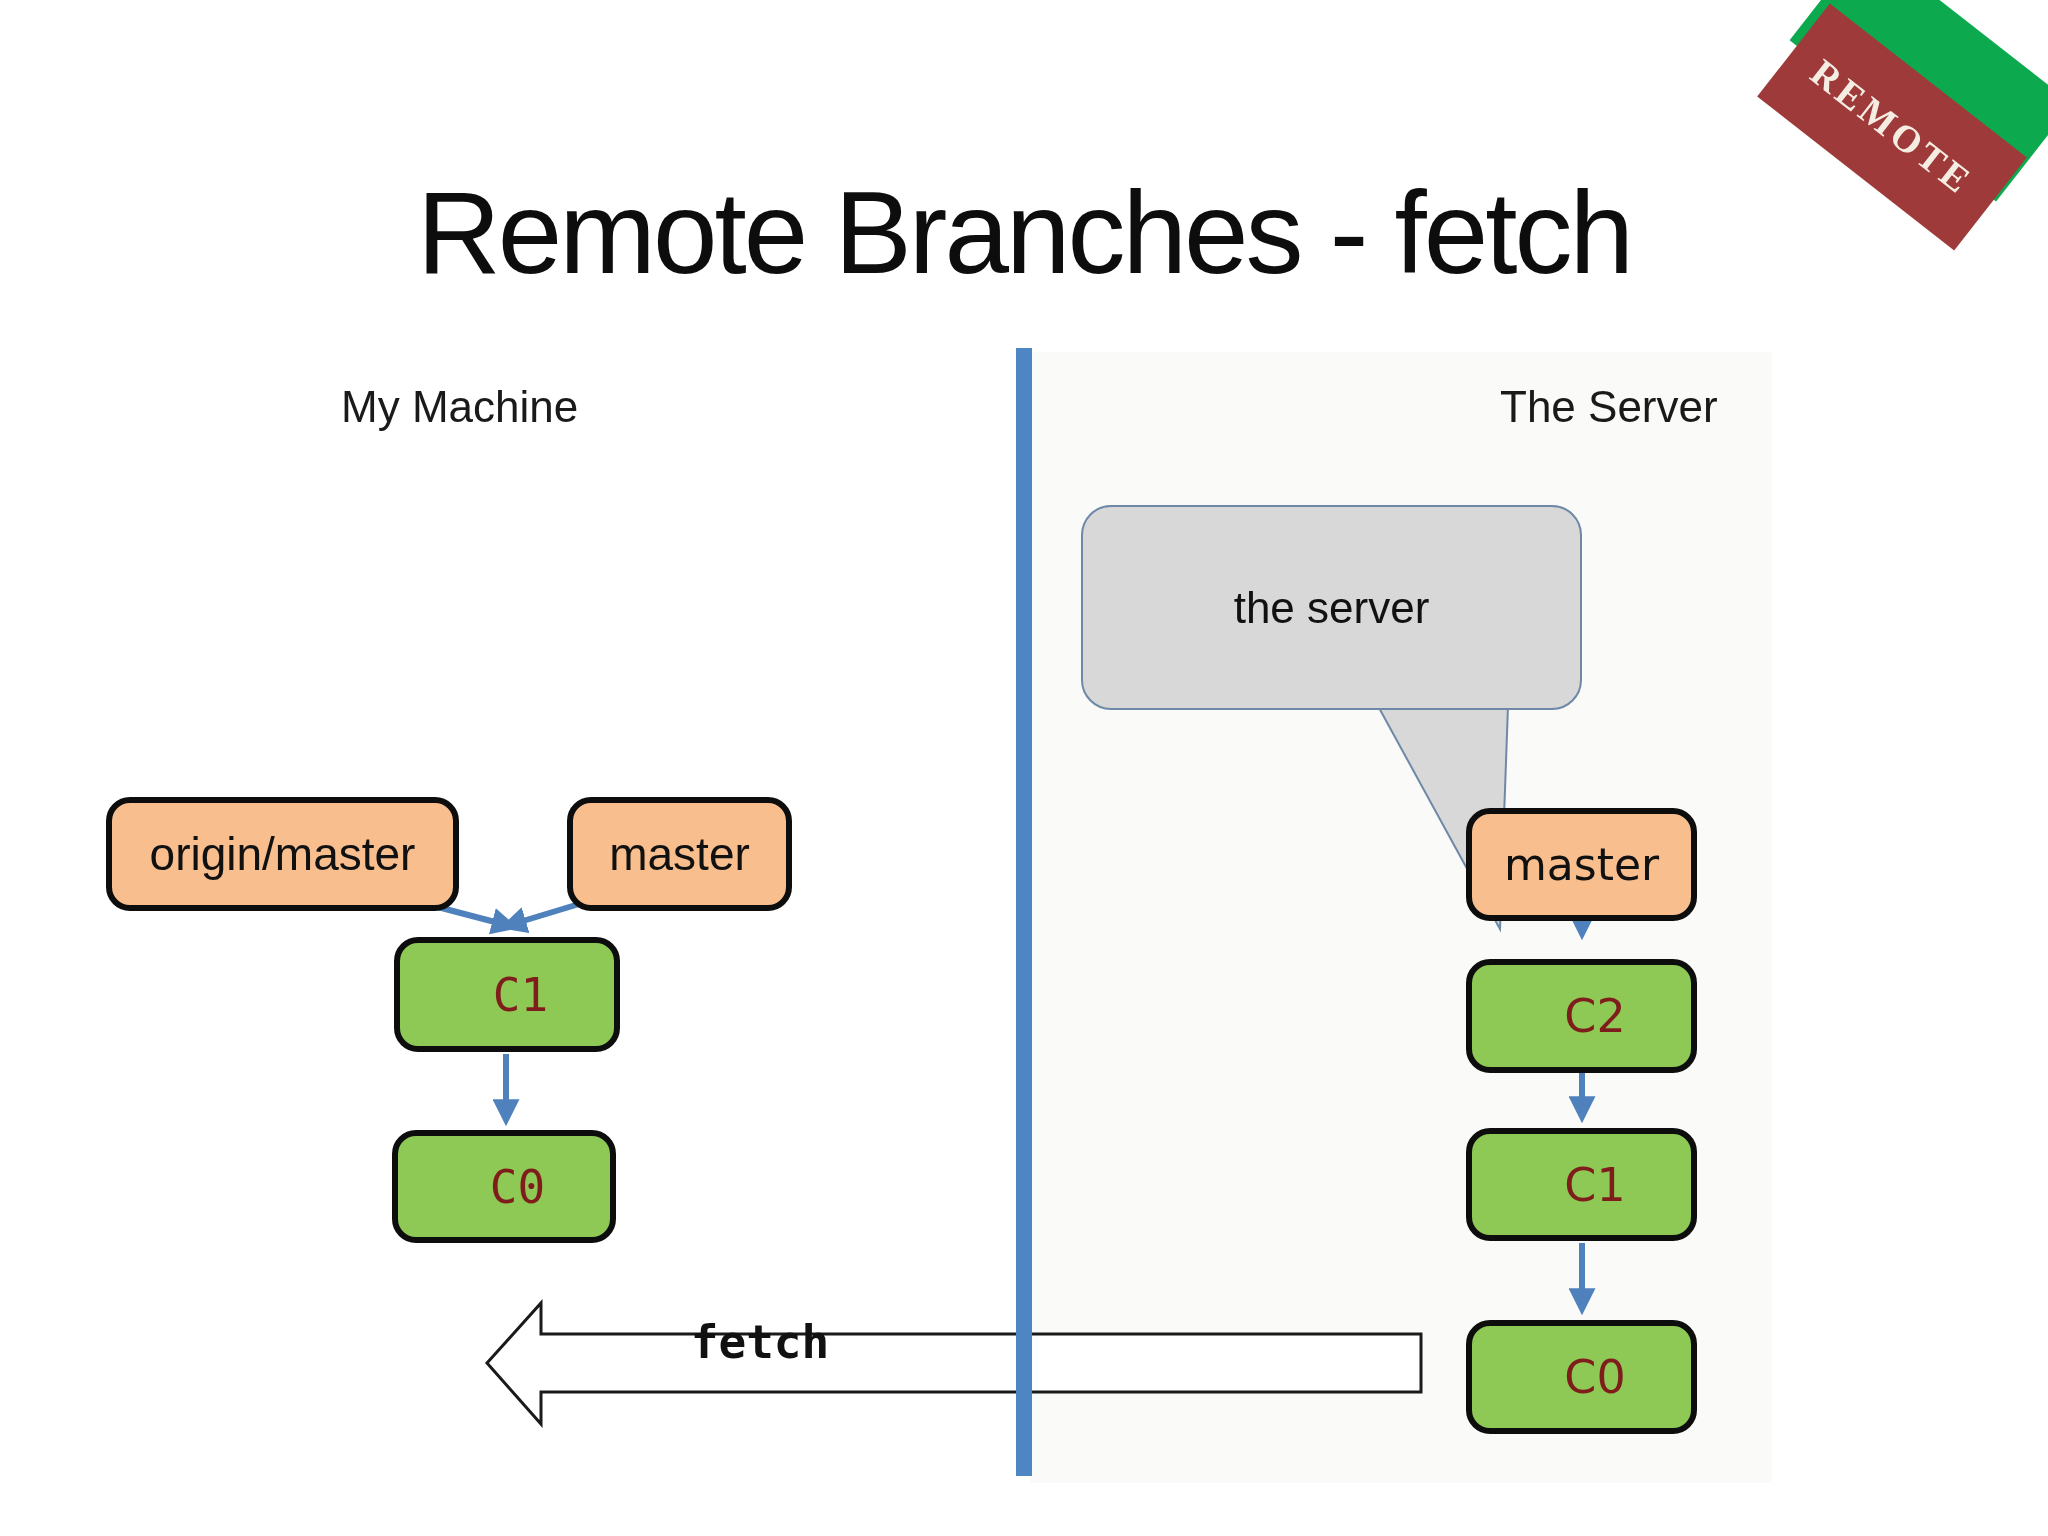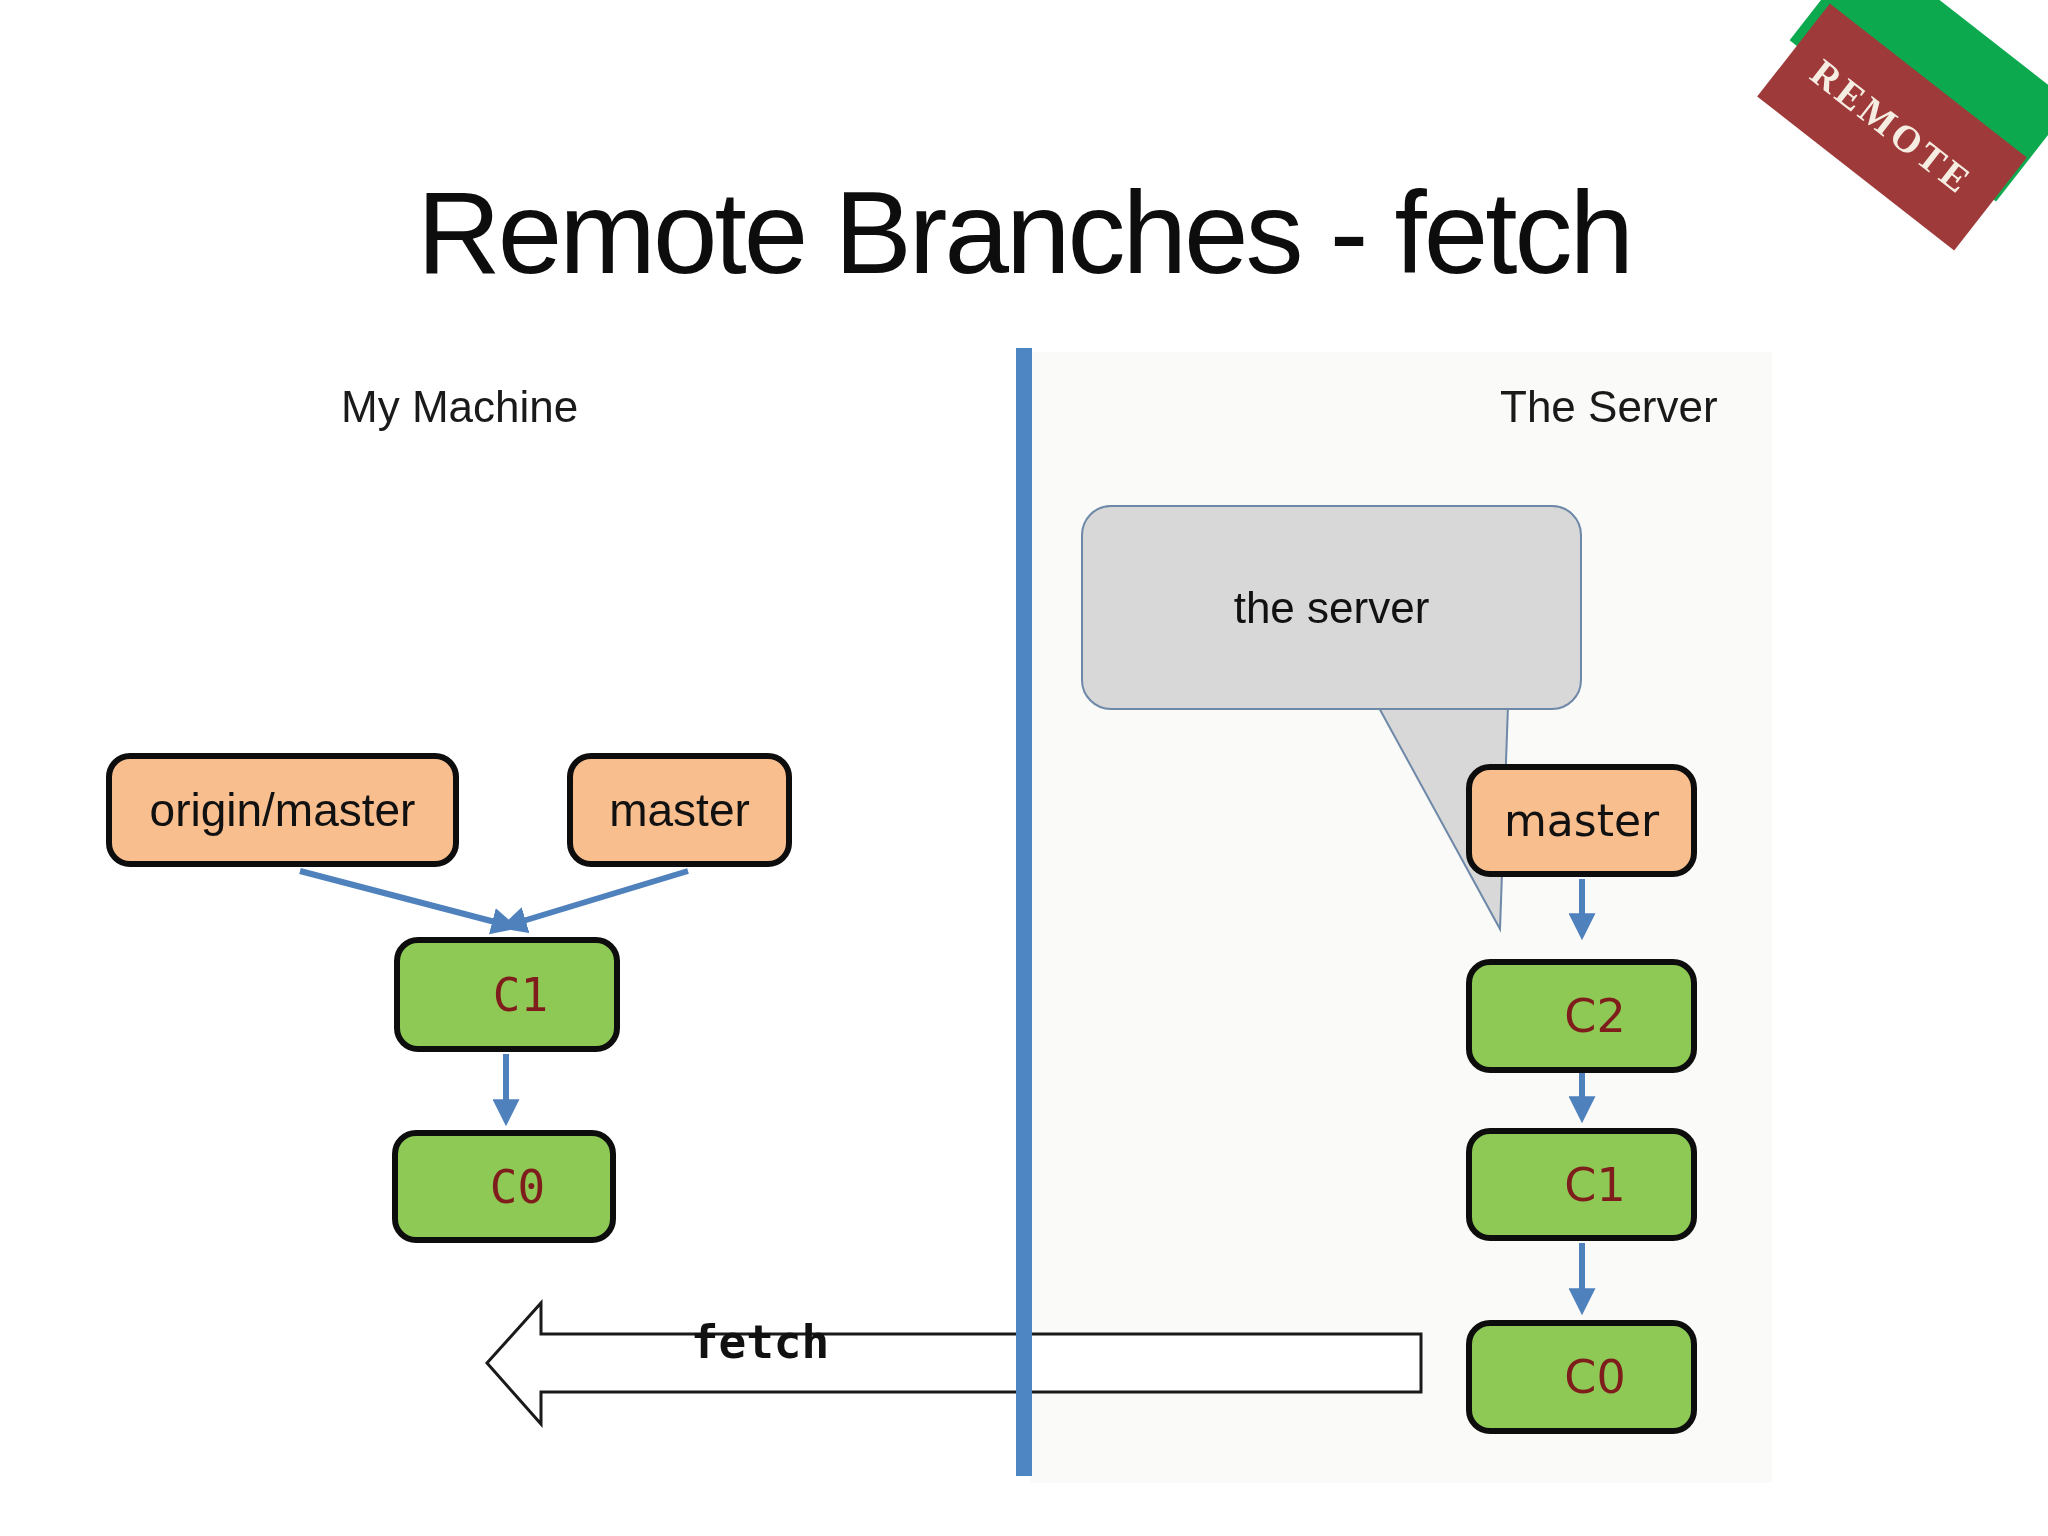--- a/index.html
+++ b/index.html
@@ -40,21 +40,21 @@
   .box {
     position: absolute;
     box-sizing: border-box;
     border: 6px solid #0d0d0d;
     border-radius: 24px;
     display: flex;
     align-items: center;
     justify-content: center;
     white-space: nowrap;
   }
-  .branch { background: var(--branch-box, #F8BE8E); font-size: 46px; color: #111; }
+  .branch { background: var(--branch-box, #F8BE8E); font-size: 46px; color: #111; margin-top: 44px; }
   .commit { background: var(--commit-box, #8DC954); color: #7f1d1d; padding-left: 27px; }
   .commit.mono { font-family: "DejaVu Sans Mono", monospace; font-size: 46px; }
   .commit.sans { font-family: "DejaVu Sans", sans-serif; font-size: 46px; }
   .branch.remote-font { font-family: "DejaVu Sans", sans-serif; font-size: 44px; }
 
   .b-origin-master { left: 106px;  top: 753px;  width: 353px; height: 114px; }
   .b-master-local  { left: 567px;  top: 753px;  width: 225px; height: 114px; }
   .c-c1-local      { left: 394px;  top: 937px;  width: 226px; height: 115px; }
   .c-c0-local      { left: 392px;  top: 1130px; width: 224px; height: 113px; }
   .b-master-remote { left: 1466px; top: 764px;  width: 231px; height: 113px; }

